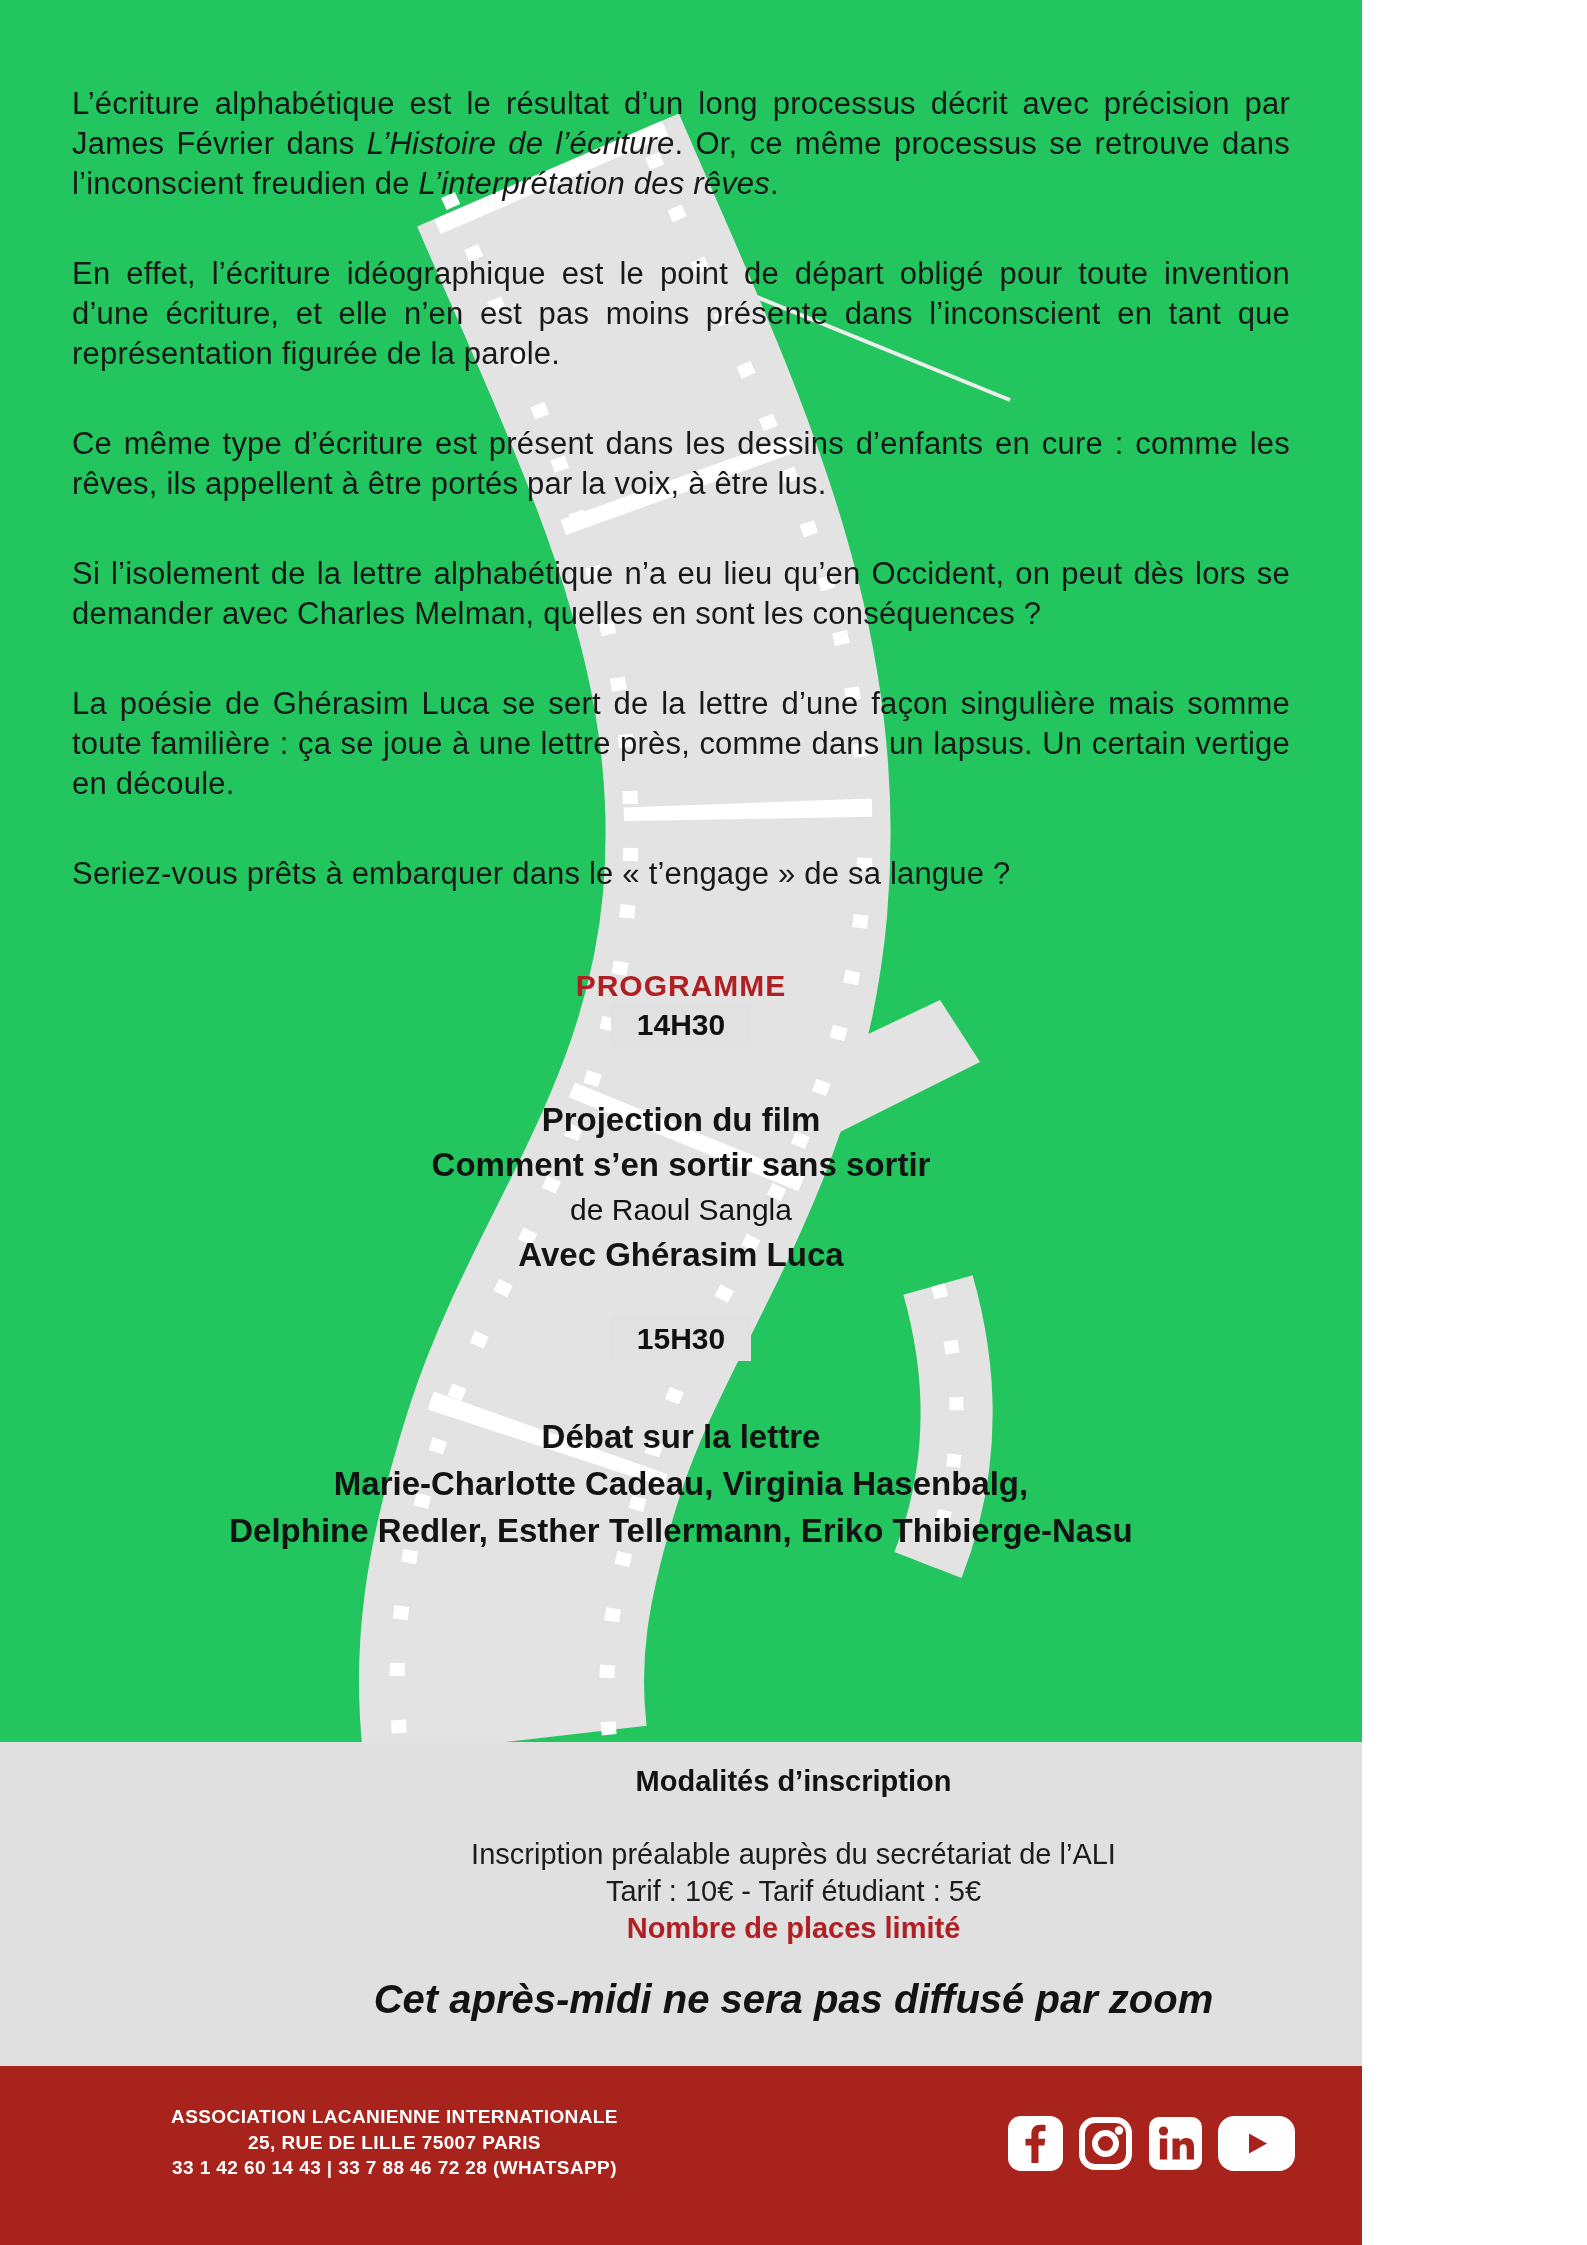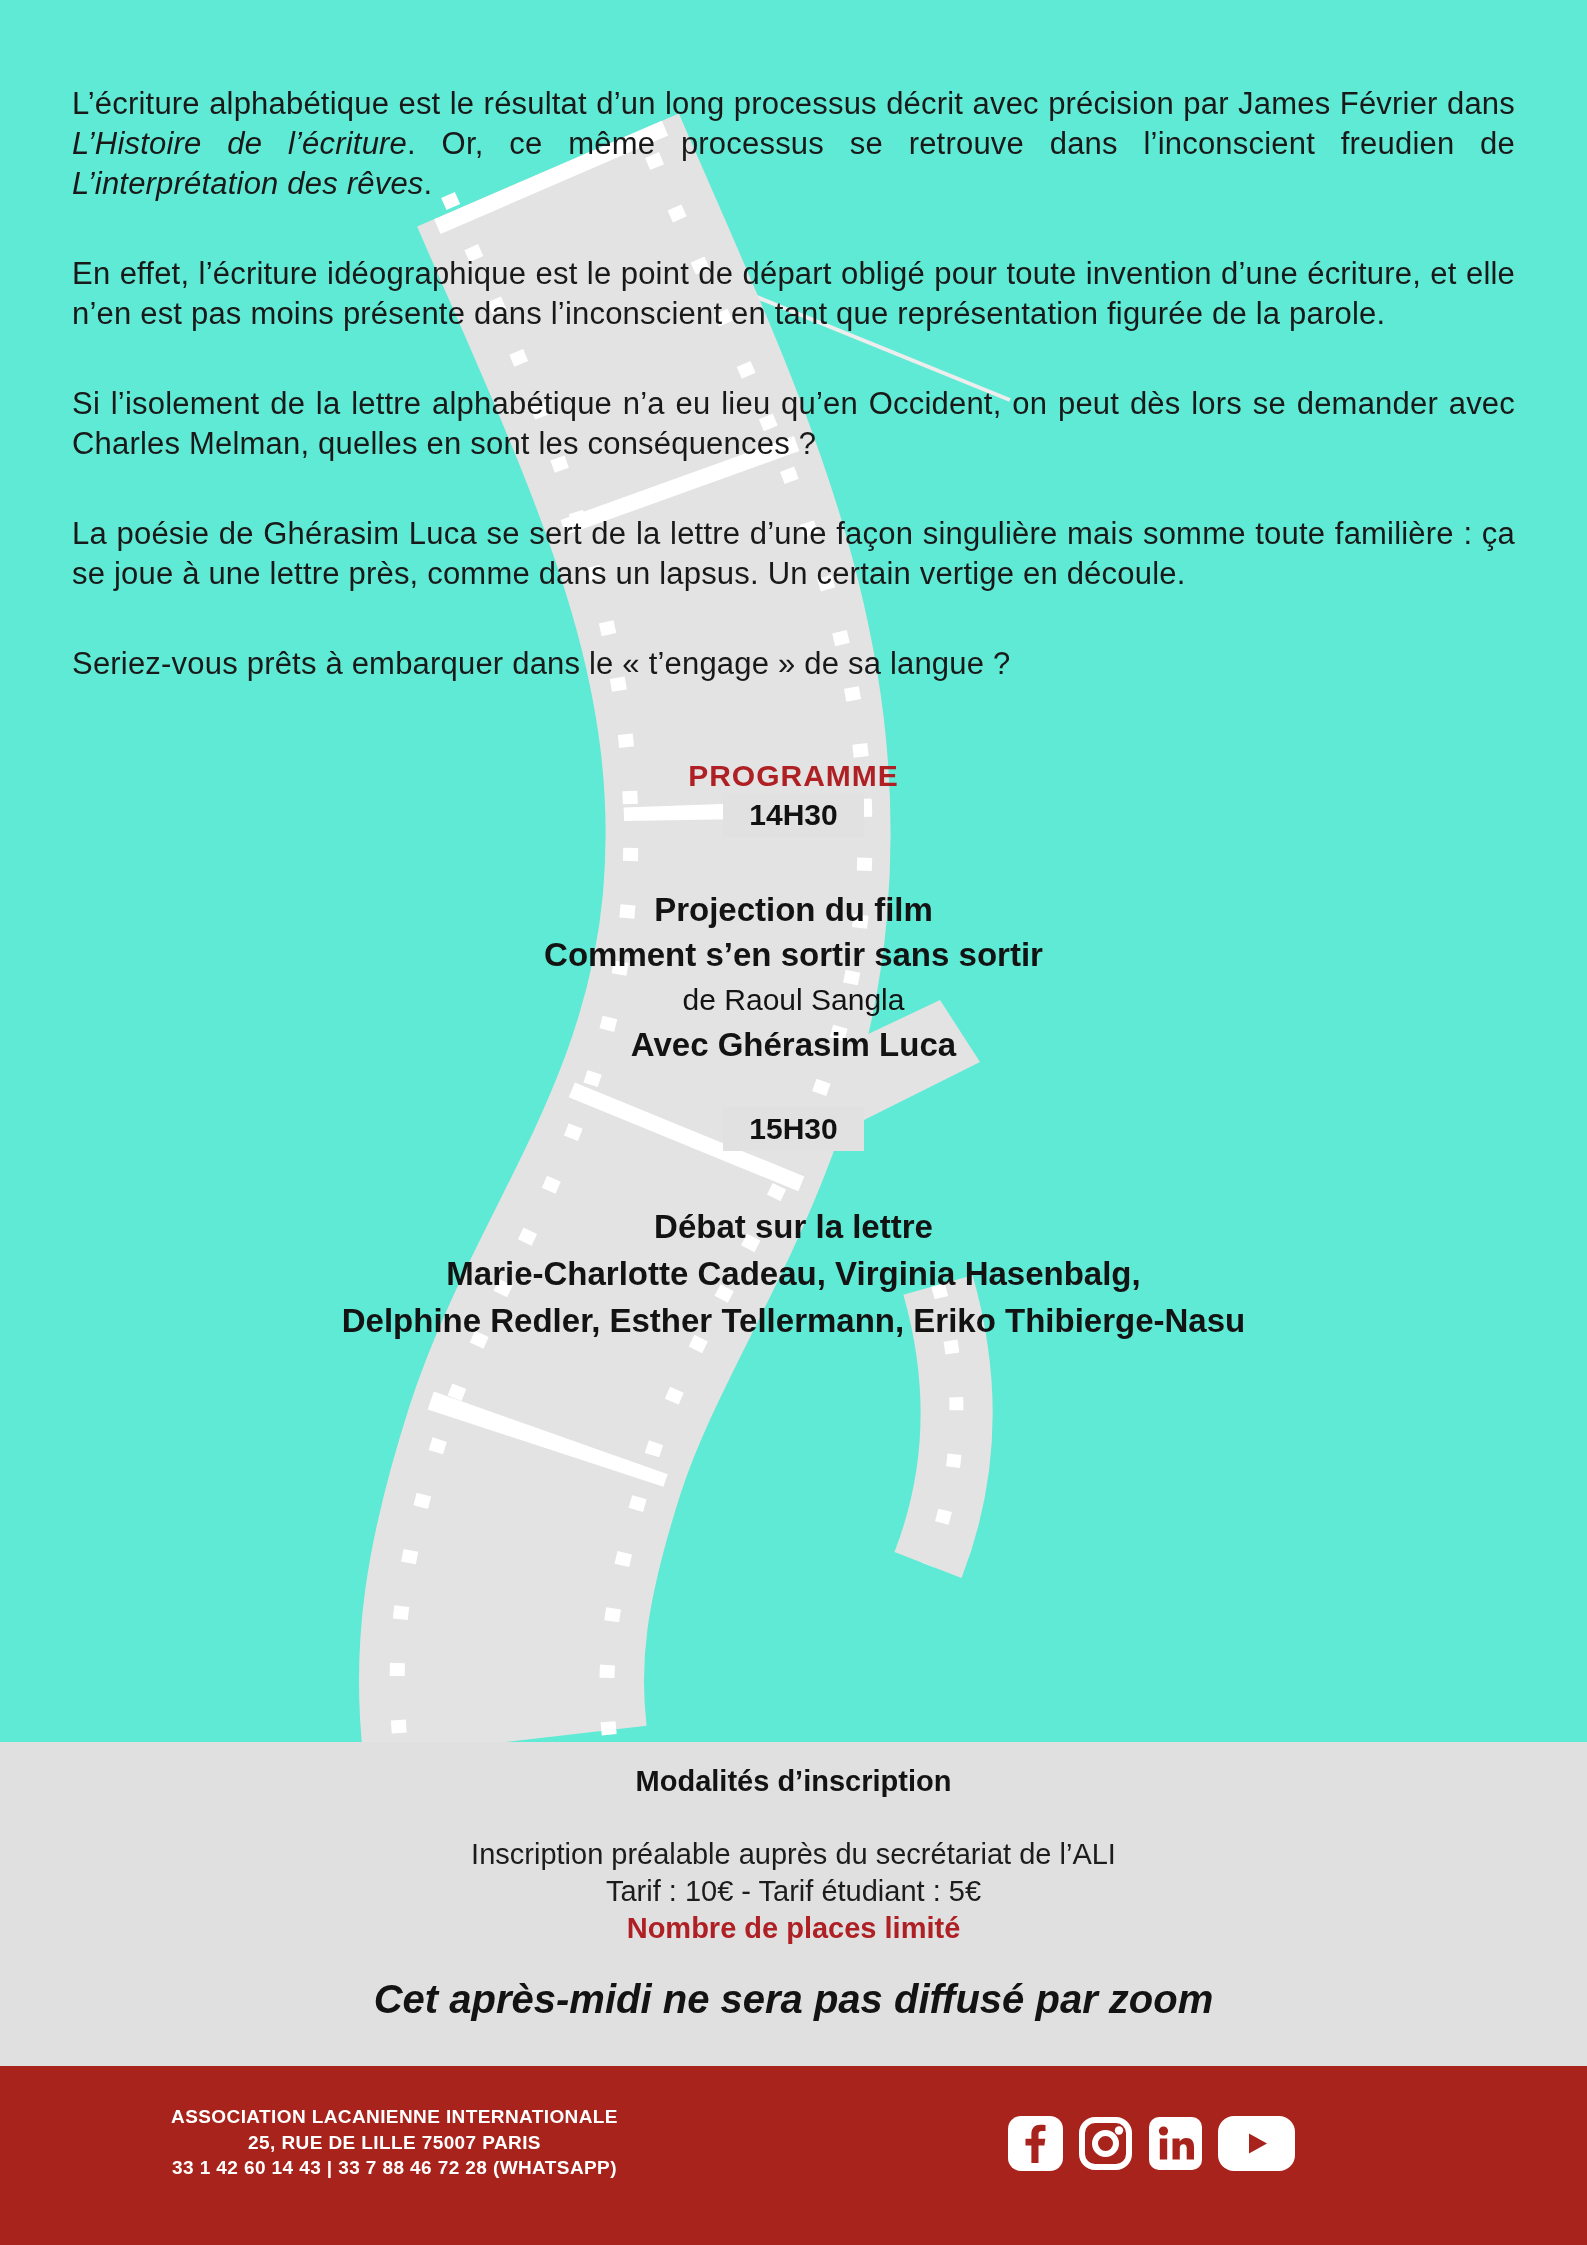--- a/index.html
+++ b/index.html
@@ -1,18 +1,18 @@
 <!DOCTYPE html>
 <html><head>
 <meta charset="utf-8">
 <style>
   html,body { margin:0; padding:0; background:#ffffff; }
   .page {
-    position:relative; width:1587px; height:2245px; overflow:hidden;
-    background:#5eead4; color:#191919;
+    position:relative; width:1362px; height:2245px; overflow:hidden;
+    background:#22c55e; color:#191919;
     font-family:"Liberation Sans", sans-serif;
   }
   .watermark { position:absolute; left:0; top:0; width:1587px; height:2245px; z-index:0; }
   .content { position:relative; z-index:1; }
 
   .intro { padding:84px 72px 0 72px; }
   .intro p { margin:0 0 50px 0; font-size:31px; line-height:40px; text-align:justify; letter-spacing:0.2px; }
   .intro p:last-child { margin-bottom:0; }
   .it { font-style:italic; }
 
@@ -74,20 +74,21 @@
       <path d="M938 1285 C965 1380 963 1475 928 1565" stroke="#E3E3E3" stroke-width="72"></path>
       <path d="M938 1285 C965 1380 963 1475 928 1565" stroke="#ffffff" stroke-width="14" stroke-dasharray="13 44"></path>
     </g>
   </svg>
 
   <div class="content">
 
     <div class="intro">
       <p><span>L’écriture alphabétique est le résultat d’un long processus décrit avec précision par James Février dans </span><span class="it">L’Histoire de l’écriture</span><span>. Or, ce même processus se retrouve dans l’inconscient freudien de </span><span class="it">L’interprétation des rêves</span><span>.</span></p>
       <p>En effet, l’écriture idéographique est le point de départ obligé pour toute invention d’une écriture, et elle n’en est pas moins présente dans l’inconscient en tant que représentation figurée de la parole.</p>
+      <p>Ce même type d’écriture est présent dans les dessins d’enfants en cure : comme les rêves, ils appellent à être portés par la voix, à être lus.</p>
       <p>Si l’isolement de la lettre alphabétique n’a eu lieu qu’en Occident, on peut dès lors se demander avec Charles Melman, quelles en sont les conséquences ?</p>
       <p>La poésie de Ghérasim Luca se sert de la lettre d’une façon singulière mais somme toute familière : ça se joue à une lettre près, comme dans un lapsus. Un certain vertige en découle.</p>
       <p>Seriez-vous prêts à embarquer dans le « t’engage » de sa langue ?</p>
     </div>
 
     <div class="programme-title">PROGRAMME</div>
 
     <div class="time-badge badge-1">14H30</div>
 
     <div class="event event-1">

